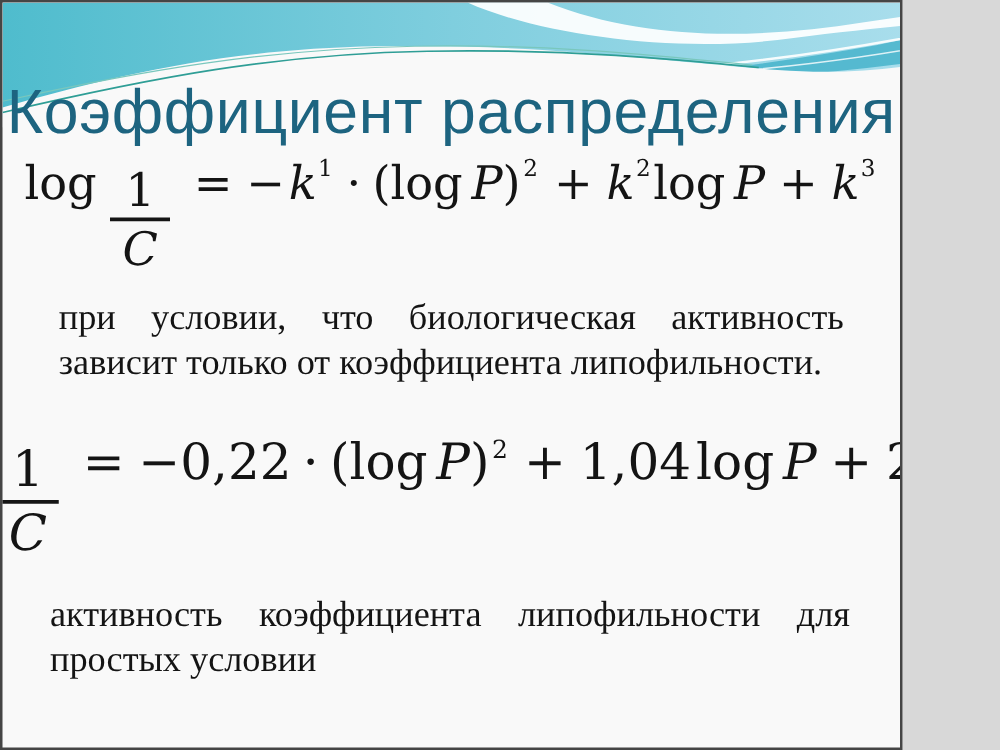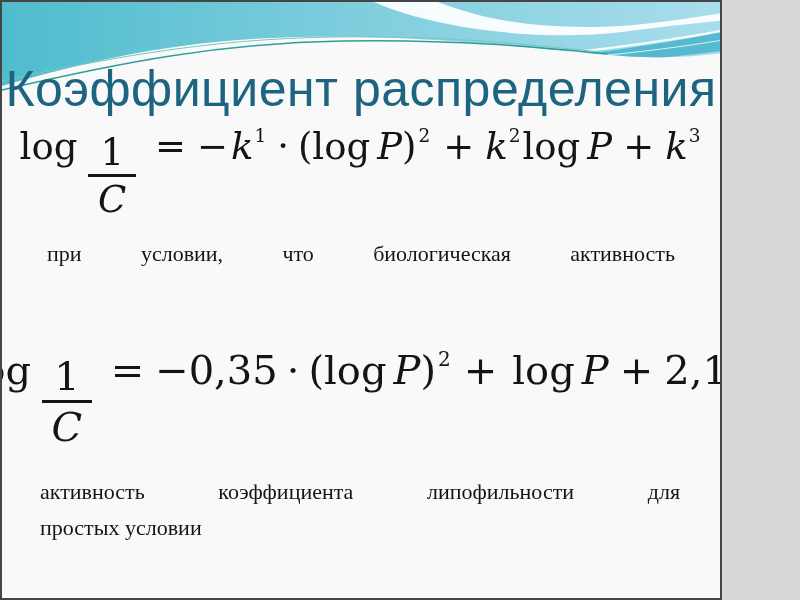--- a/index.html
+++ b/index.html
@@ -60,21 +60,21 @@
   .var{font-style:italic;}
   .fn{margin-right:7px;}
   .op{margin:0 11px;}
   .cdot{margin:0 9px;}
   .neg{margin-right:3px;}
   .sb{font-size:0.5em;vertical-align:-0.45em;margin-left:1px;margin-right:2px;font-style:normal;}
   .sp{font-size:0.5em;vertical-align:0.8em;margin-left:2px;margin-right:2px;font-style:normal;}
 
   .para{
     position:absolute;margin:0;
-    font-size:22px;line-height:36px;color:var(--text-color);
+    font-size:29px;line-height:36px;color:var(--text-color);
   }
   .p1{top:234px;left:45px;right:45px;}
   .p2{top:472px;left:38px;right:40px;}
   .jline{display:block;text-align:justify;text-align-last:justify;}
   .nline{display:block;text-align:left;}
 </style>
 </head>
 <body>
 
 <div class="slide">
@@ -120,37 +120,39 @@
       <span class="sb">2</span>
     <span class="fn">log</span>
     <span class="var">P</span>
     <span class="op">+</span>
     <span class="var">k</span>
       <span class="sb">3</span>
   </div>
 
   <p class="para p1">
     <span class="jline">при  условии,  что  биологическая  активность</span>
+    <span class="nline">зависит только от коэффициента липофильности.</span>
   </p>
 
   <div class="formula f2">
     <span class="fn">log</span>
     <span class="frac">
       <span class="num">1</span>
       <span class="den var">C</span>
     </span>
     <span class="op">=</span>
-    <span>−0,35</span>
+    <span>−0,22</span>
     <span class="cdot">·</span>
     <span>(</span>
     <span class="fn">log</span>
     <span class="var">P</span>
     <span>)</span>
       <span class="sp">2</span>
     <span class="op">+</span>
+    <span>1,04</span>
     <span class="fn" style="margin-left:4px">log</span>
     <span class="var">P</span>
     <span class="op">+</span>
     <span>2,16</span>
   </div>
 
   <p class="para p2">
     <span class="jline">активность  коэффициента  липофильности  для</span>
     <span class="nline">простых условии</span>
   </p>

